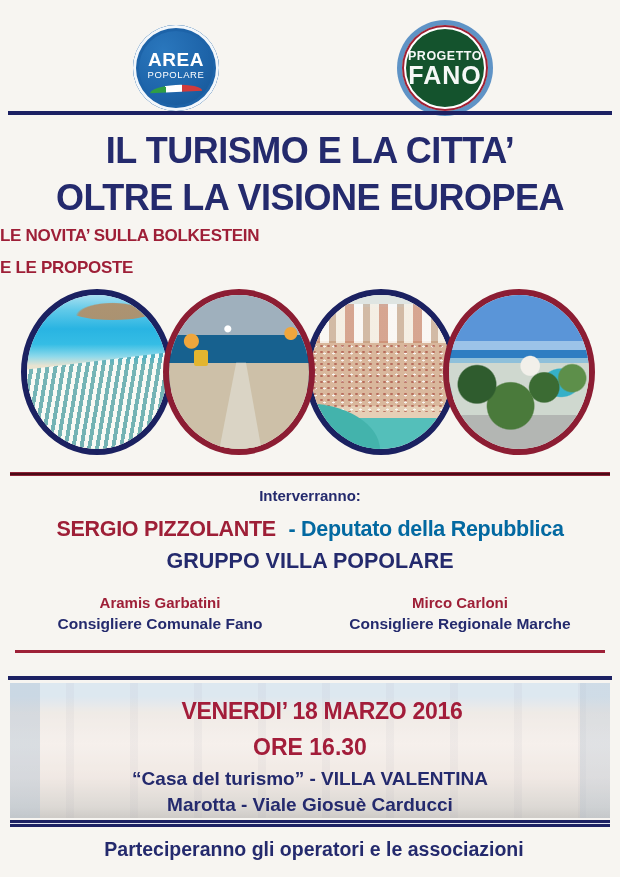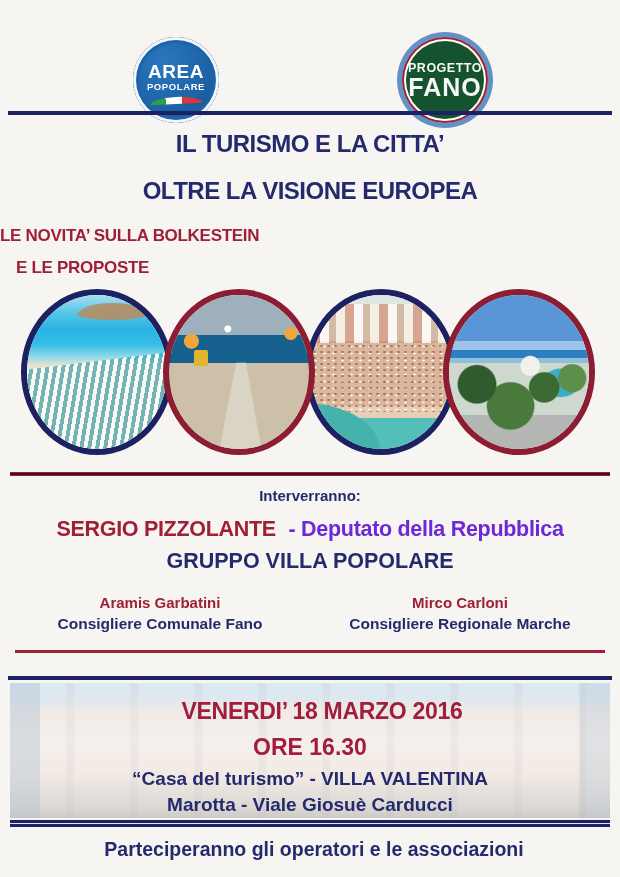--- a/index.html
+++ b/index.html
@@ -1,49 +1,49 @@
 <!DOCTYPE html>
 <html><head>
 <meta charset="utf-8">
 <style>
   html,body{margin:0;padding:0;background:#e9e7e4;font-family:"Liberation Sans",sans-serif;}
   .poster{position:relative;width:620px;height:877px;margin:0 auto;background:#f7f5f1;overflow:hidden;}
 
   
-  .logo{position:absolute;top:37px;width:86px;height:86px;border-radius:50%;}
+  .logo{position:absolute;top:25px;width:86px;height:86px;border-radius:50%;}
   .logo-area{left:133px;background:radial-gradient(circle at 35% 30%, #2a77bd 0%, #1d63a8 55%, #14508c 100%);
     box-shadow:inset 0 0 0 3px rgba(255,255,255,.95), inset 0 0 0 6px #1d63a8;
     display:flex;flex-direction:column;align-items:center;justify-content:center;color:#fff;}
   .logo-area .l1{font-size:19px;font-weight:bold;letter-spacing:.5px;line-height:19px;margin-top:6px;}
-  .logo-area .l2{font-size:9.5px;font-weight:bold;letter-spacing:.6px;line-height:11px;text-align:center;}
+  .logo-area .l2{font-size:9.5px;font-weight:normal;letter-spacing:.6px;line-height:11px;text-align:center;}
   .flag-swoosh{width:52px;height:7px;margin-top:5px;border-radius:50%/100% 100% 0 0;
     background:linear-gradient(90deg,#2f9e44 0 30%,#ffffff 30% 62%,#d23b3b 62% 100%);
     transform:rotate(-3deg);}
   .logo-fano{left:402px;background:#14532d;
     box-shadow:inset 0 0 0 2px #a02036, inset 0 0 0 4px #ffffff, 0 0 0 5px #5f93c6;
     display:flex;flex-direction:column;align-items:center;justify-content:center;color:#fff;}
   .logo-fano .l1{font-size:12.5px;font-weight:bold;letter-spacing:.5px;line-height:14px;opacity:.96;}
   .logo-fano .l2{font-size:25px;font-weight:bold;letter-spacing:1px;line-height:25px;opacity:.96;}
 
   
   .rule{position:absolute;}
   .rule-navy-1{top:111px;left:8px;right:8px;height:4px;background:#1c2163;}
   .rule-maroon{top:472px;left:10px;right:10px;height:4px;background:linear-gradient(180deg,#8e2136 0 1px,#4a0a16 1px 3px,#8e2136 3px 4px);}
   .rule-red-2{top:650px;left:15px;right:15px;height:3px;background:#9e2138;}
   .rule-navy-2{top:676px;left:8px;right:8px;height:4px;background:#1c2163;}
   .rule-navy-double{top:820px;left:10px;right:10px;height:7px;
     background:linear-gradient(180deg,#1c2163 0 3px,#dfe3ee 3px 4px,#1c2163 4px 7px);}
 
   
-  .title-line{position:absolute;left:0;right:0;text-align:center;color:#242a6d;font-weight:bold;letter-spacing:-.5px;font-size:24px;}
+  .title-line{position:absolute;left:0;right:0;text-align:center;color:#242a6d;font-weight:bold;letter-spacing:-.5px;font-size:36px;}
   .title-1{top:130px;}
   .title-2{top:177px;}
   .sub-line{position:absolute;left:0;right:0;text-align:left;color:#9e1f37;font-weight:bold;font-size:17px;letter-spacing:-.3px;}
   .sub-1{top:226px;}
-  .sub-2{top:258px;padding-left:16px;}
+  .sub-2{top:258px;}
 
   
   .circles{position:absolute;top:289px;left:0;width:620px;height:170px;}
   .pc{position:absolute;top:0;width:152px;height:166px;border-radius:50%;overflow:hidden;box-sizing:border-box;}
   .pc-border-navy{border:6px solid #1b2161;}
   .pc-border-maroon{border:6px solid #8c1d33;}
   .pc1{left:21px;z-index:1;}
   .pc2{left:163px;z-index:3;}
   .pc3{left:305px;z-index:1;}
   .pc4{left:443px;z-index:3;}
@@ -79,21 +79,21 @@
     radial-gradient(circle at 44% 72%, #4a7a3b 0 17%, rgba(0,0,0,0) 18%),
     radial-gradient(circle at 68% 60%, #3b6b33 0 11%, rgba(0,0,0,0) 12%),
     radial-gradient(circle at 88% 54%, #5d8f4a 0 9%, rgba(0,0,0,0) 10%),
     radial-gradient(ellipse at 80% 57%, #35b0c8 0 11%, rgba(0,0,0,0) 12%),
     radial-gradient(ellipse at 58% 46%, #f2f0ea 0 8%, rgba(0,0,0,0) 9%);}
 
   
   .intro{position:absolute;top:487px;left:0;right:0;text-align:center;color:#242a6d;font-weight:bold;font-size:15px;}
   .speaker-main{position:absolute;top:517px;left:0;right:0;text-align:center;font-weight:bold;font-size:21.5px;letter-spacing:-.3px;}
   .speaker-main .name{color:#9e1f37;}
-  .speaker-main .role{color:#6d28d9;margin-left:7px;}
+  .speaker-main .role{color:#0369a1;margin-left:7px;}
   .speaker-group{position:absolute;top:549px;left:0;right:0;text-align:center;color:#242a6d;font-weight:bold;font-size:21.5px;}
   .cols{position:absolute;top:593px;left:10px;right:10px;display:flex;}
   .col{flex:1;text-align:center;}
   .col .name{color:#9e1f37;font-weight:bold;font-size:15px;line-height:20px;}
   .col .role{color:#242a6d;font-weight:bold;font-size:15.5px;line-height:22px;}
 
   
   .venue-photo{position:absolute;top:683px;left:10px;right:10px;height:135px;overflow:hidden;
     background:
       linear-gradient(90deg, rgba(140,165,190,.40) 0 5%, rgba(0,0,0,0) 5% 95%, rgba(140,165,190,.30) 95%),

